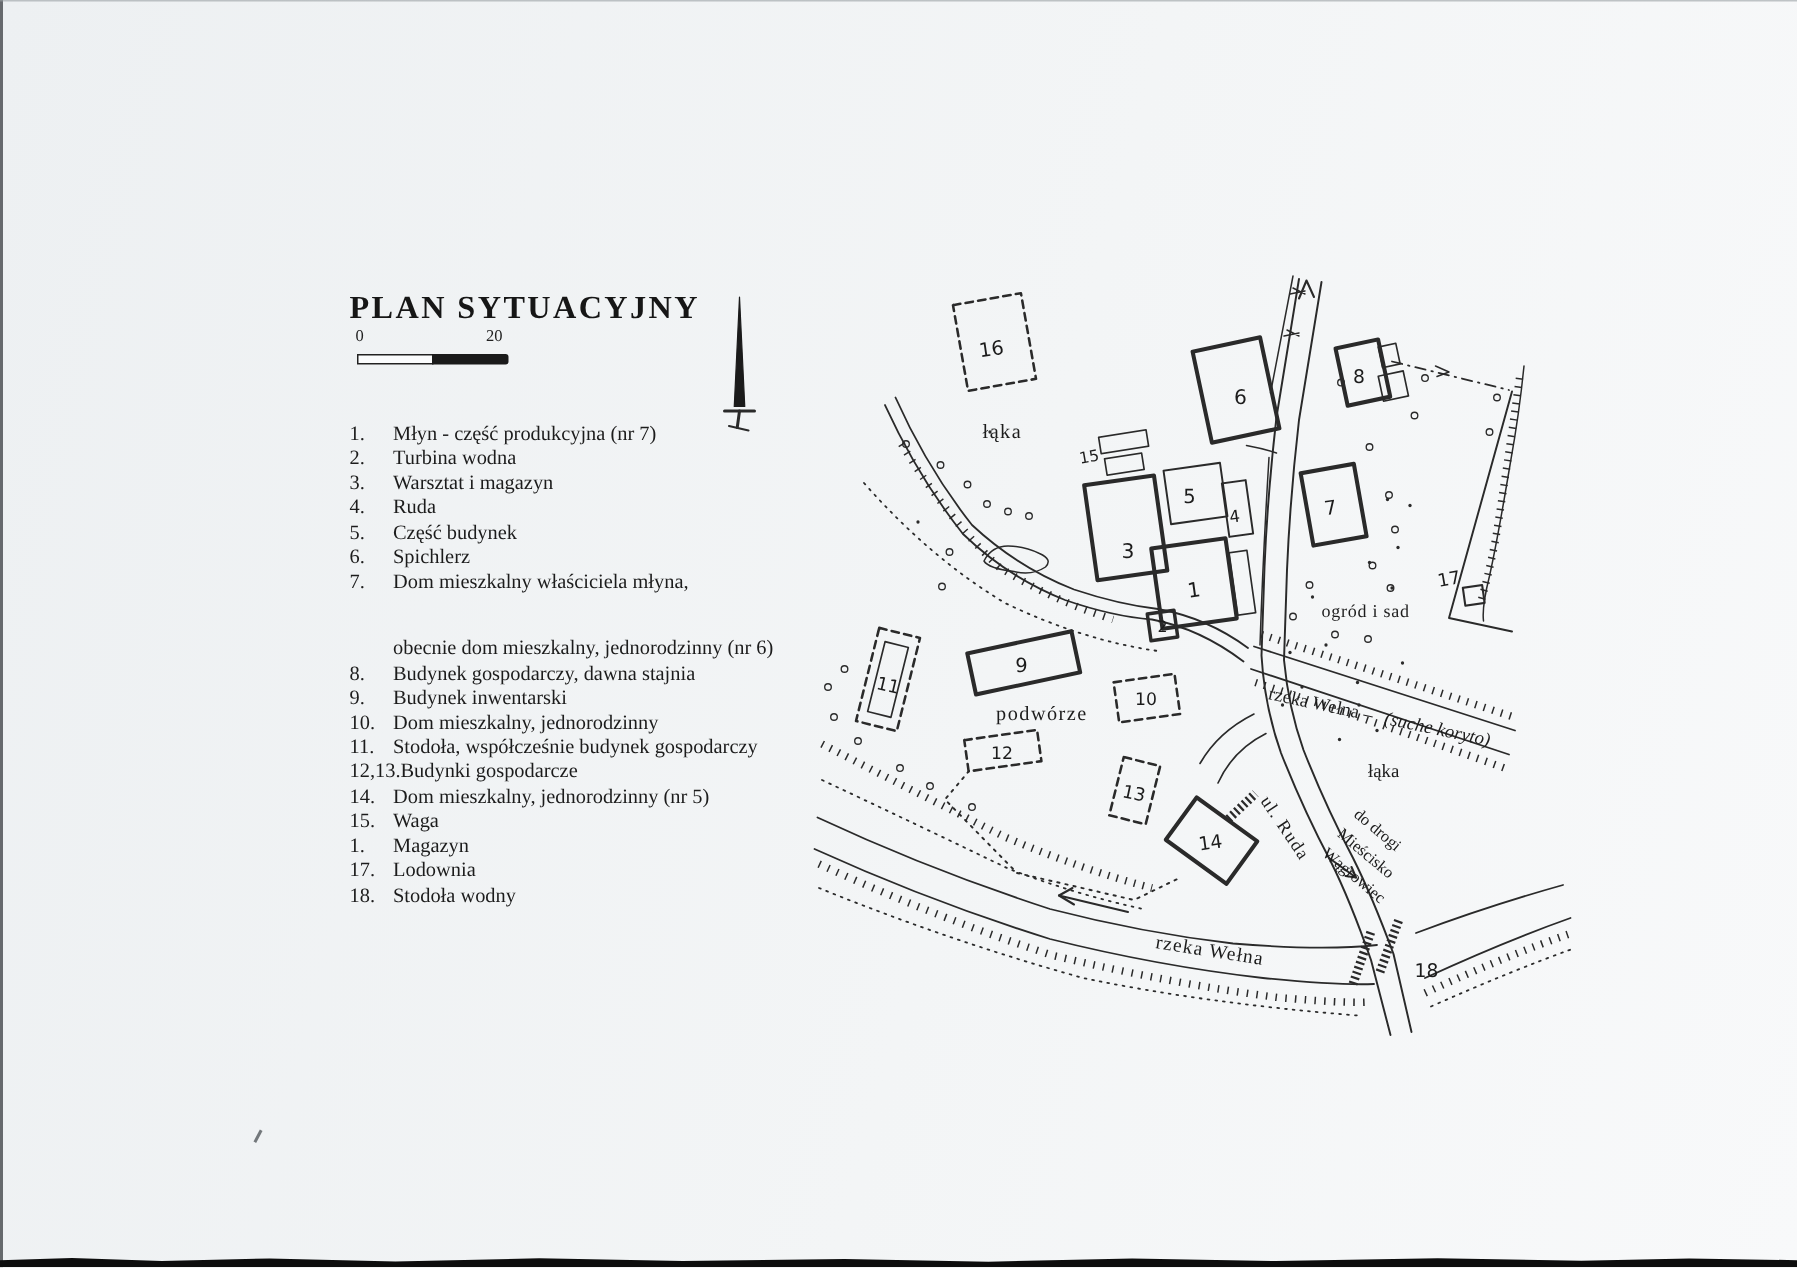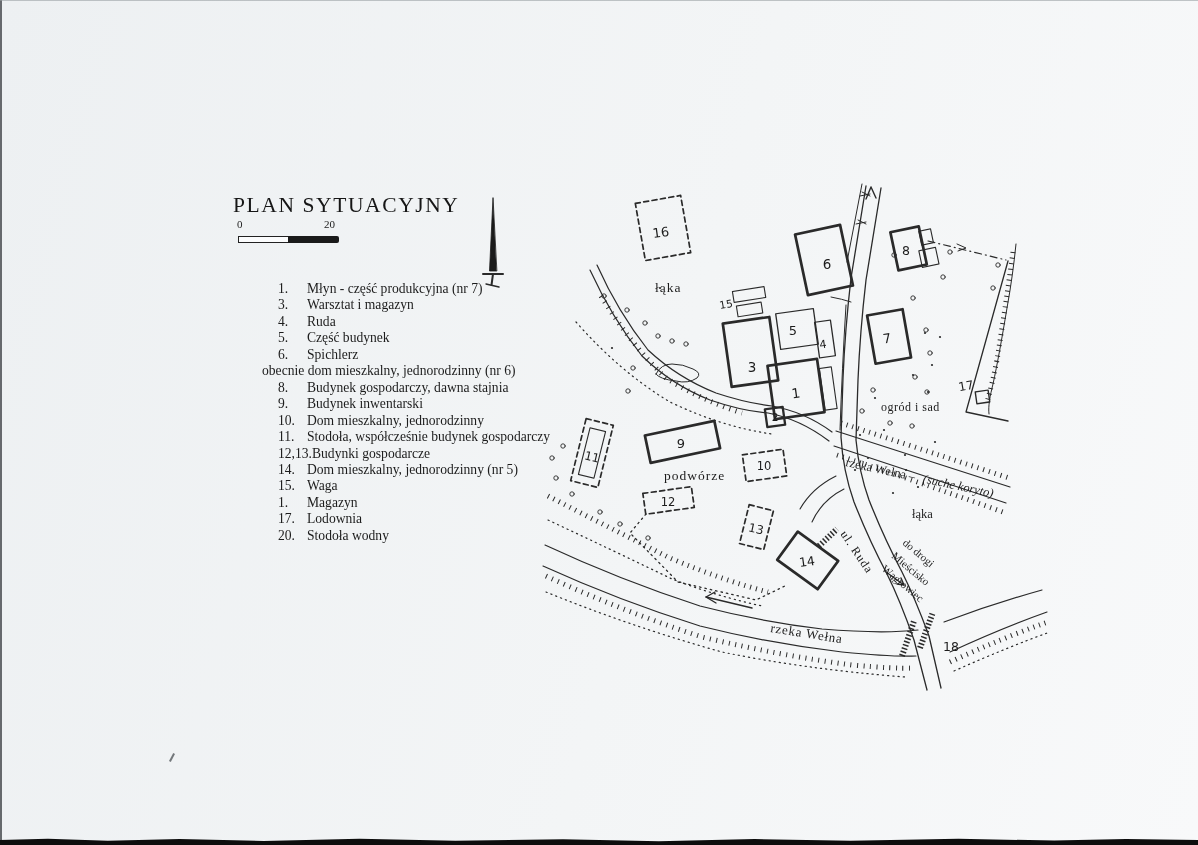--- a/index.html
+++ b/index.html
@@ -13,32 +13,32 @@
   .edge-top{position:absolute;left:0;top:0;width:100%;height:1px;background:#9aa0a4;opacity:.6;}
   .edge-bottom{
     position:absolute;left:0;bottom:0;width:100%;height:7px;background:#0d0d0d;
     clip-path:polygon(0 30%,4% 10%,9% 38%,15% 14%,22% 42%,30% 12%,38% 38%,47% 18%,55% 45%,63% 15%,71% 38%,80% 12%,88% 36%,94% 15%,100% 30%,100% 100%,0 100%);
   }
   .speck{position:absolute;left:171px;top:753px;width:2px;height:9px;background:#4a4f53;transform:rotate(28deg);opacity:.75;}
 
   
   .title{
     position:absolute;left:233px;top:193px;
-    font-size:21.5px;font-weight:normal;letter-spacing:1.6px;color:#161616;
+    font-size:21.5px;font-weight:bold;letter-spacing:1.6px;color:#161616;
   }
   .scalebar{position:absolute;left:236px;top:218px;width:130px;height:30px;font-size:11px;color:#222;}
   .scalebar .n0{position:absolute;left:1px;top:0;}
   .scalebar .n20{position:absolute;left:88px;top:0;}
   .scalebar .seg-w{position:absolute;left:2px;top:18px;width:49px;height:5px;border:1.2px solid #222;background:#fbfcfd;}
   .scalebar .seg-b{position:absolute;left:52px;top:17.6px;width:51px;height:7px;background:#1a1a1a;border-radius:0 2px 2px 0;}
 
   .legend{position:absolute;left:233px;top:281px;width:318px;font-size:13.6px;line-height:16.45px;color:#1c1c1c;}
-  .lrow{white-space:nowrap;margin-left:45px;}
+  .lrow{white-space:nowrap;}
   .lnum{display:inline-block;min-width:29px;}
-  .lrow.cont{margin-left:29px;}
+  .lrow.cont{margin-left:29px;margin-top:28px;}
 
   svg text{user-select:none;}
   .hand{font-family:"DejaVu Sans",sans-serif;fill:#1c1c1c;}
   .placename{font-family:"Liberation Serif",serif;fill:#1c1c1c;}
 </style>
 </head>
 <body>
 
 <div class="page">
 
@@ -46,35 +46,37 @@
 
   <div class="scalebar">
     <span class="n0">0</span>
     <span class="n20">20</span>
     <span class="seg-w"></span>
     <span class="seg-b"></span>
   </div>
 
   <div class="legend">
     <div class="lrow"><span class="lnum">1.</span><span class="ltext">Młyn - część produkcyjna (nr 7)</span></div>
+    <div class="lrow"><span class="lnum">2.</span><span class="ltext">Turbina wodna</span></div>
     <div class="lrow"><span class="lnum">3.</span><span class="ltext">Warsztat i magazyn</span></div>
     <div class="lrow"><span class="lnum">4.</span><span class="ltext">Ruda</span></div>
     <div class="lrow"><span class="lnum">5.</span><span class="ltext">Część budynek</span></div>
     <div class="lrow"><span class="lnum">6.</span><span class="ltext">Spichlerz</span></div>
+    <div class="lrow"><span class="lnum">7.</span><span class="ltext">Dom mieszkalny właściciela młyna,</span></div>
     <div class="lrow cont"><span class="ltext">obecnie dom mieszkalny, jednorodzinny (nr 6)</span></div>
     <div class="lrow"><span class="lnum">8.</span><span class="ltext">Budynek gospodarczy, dawna stajnia</span></div>
     <div class="lrow"><span class="lnum">9.</span><span class="ltext">Budynek inwentarski</span></div>
     <div class="lrow"><span class="lnum">10.</span><span class="ltext">Dom mieszkalny, jednorodzinny</span></div>
     <div class="lrow"><span class="lnum">11.</span><span class="ltext">Stodoła, współcześnie budynek gospodarczy</span></div>
     <div class="lrow"><span class="lnum">12,13.</span><span class="ltext">Budynki gospodarcze</span></div>
     <div class="lrow"><span class="lnum">14.</span><span class="ltext">Dom mieszkalny, jednorodzinny (nr 5)</span></div>
     <div class="lrow"><span class="lnum">15.</span><span class="ltext">Waga</span></div>
     <div class="lrow"><span class="lnum">1.</span><span class="ltext">Magazyn</span></div>
     <div class="lrow"><span class="lnum">17.</span><span class="ltext">Lodownia</span></div>
-    <div class="lrow"><span class="lnum">20.</span><span class="ltext">Stodoła wodny</span></div>
+    <div class="lrow"><span class="lnum">18.</span><span class="ltext">Stodoła wodny</span></div>
   </div>
 
   <svg width="1198" height="845" viewBox="0 0 1198 845" style="position:absolute;left:0;top:0;" fill="none" stroke="#2a2a2a" stroke-width="1.2" stroke-linecap="round" stroke-linejoin="round">
 
     <g>
       <polygon points="493,198 489.5,271 496.5,271" fill="#1b1b1b" stroke="#1b1b1b" stroke-width="0.8"></polygon>
       <line x1="483" y1="274" x2="503" y2="274" stroke-width="2"></line>
       <line x1="493" y1="274" x2="491.5" y2="285" stroke-width="2"></line>
       <line x1="486" y1="284" x2="499" y2="287" stroke-width="1.4"></line>
     </g>

